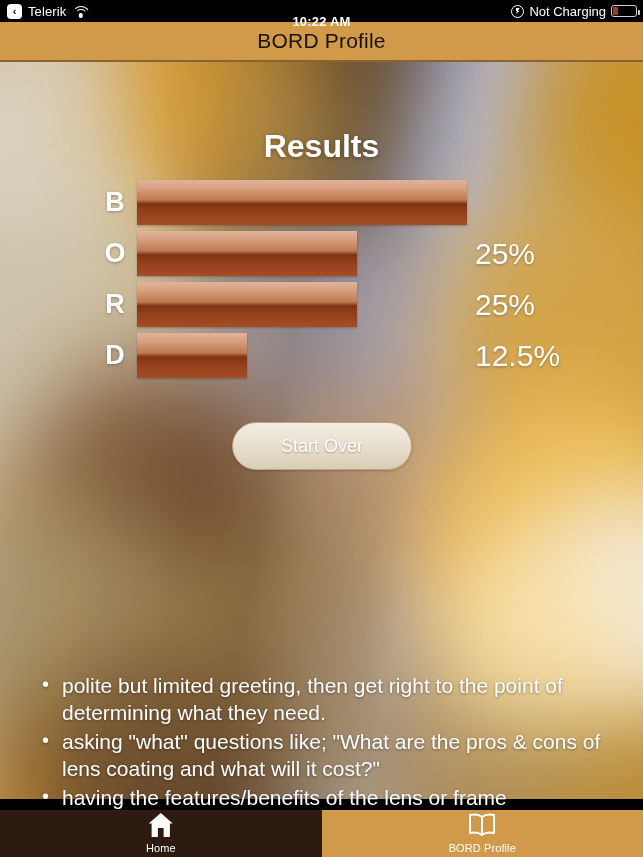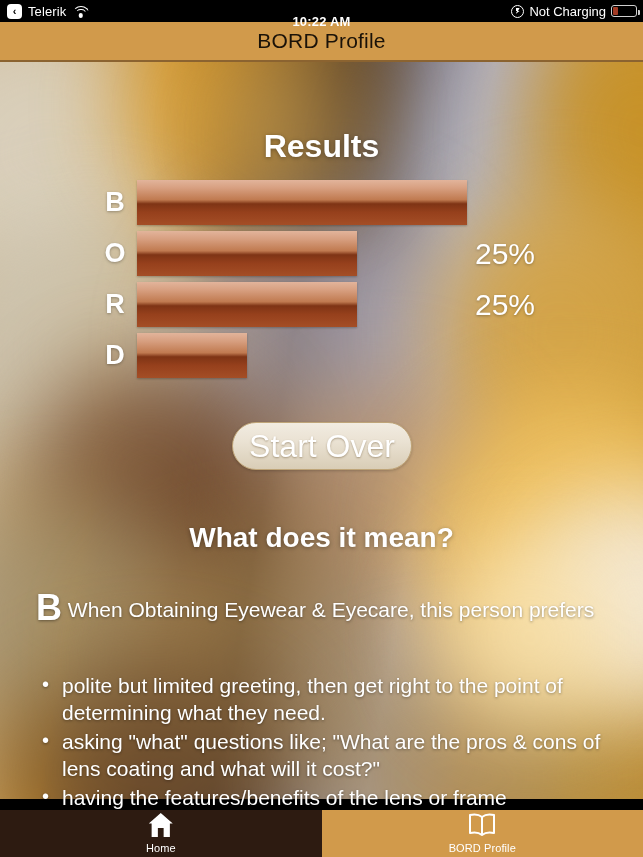--- a/index.html
+++ b/index.html
@@ -138,21 +138,21 @@
     position:absolute; left:475px; top:0; height:45px;
     display:flex; align-items:center;
     font-size:30px; color:#fff; text-shadow:0 1px 3px rgba(0,0,0,.3);
   }
 
   
   .start-over{
     position:absolute; top:360px; left:232px; width:180px; height:48px;
     border-radius:24px; border:1px solid #bfa578;
     background:linear-gradient(to bottom,#f2ece1 0%,#eae2d3 40%,#d9cdb6 100%);
-    color:#fff; font-size:32px;
+    color:#fff; font-size:18px;
     display:flex; align-items:center; justify-content:center;
     text-shadow:0 1px 2px rgba(120,100,70,.55);
     box-shadow:0 1px 3px rgba(0,0,0,.2);
     cursor:pointer;
   }
 
   
   .meaning-title{
     position:absolute; top:460px; left:0; width:643px; text-align:center;
     font-size:28px; font-weight:bold; color:#fff;
@@ -284,30 +284,27 @@
           <div class="bar-track">
             <div class="bar" style="width: 220px;"></div>
           </div>
           <div class="pct">25%</div>
         </div>
         <div class="chart-row">
           <div class="chart-label">D</div>
           <div class="bar-track">
             <div class="bar" style="width: 110px;"></div>
           </div>
+          <div class="pct">12.5%</div>
         </div>
       </div>
 
     <div class="start-over">Start Over</div>
 
-    <div class="meaning-title">What does it mean?</div>
-
-    <div class="para">
-      <span class="big-letter">B</span><span> When Obtaining Eyewear &amp; Eyecare, this person prefers</span>
-    </div>
+
 
     <ul class="bullets" id="bullets">
         <li>polite but limited greeting, then get right to the point of determining what they need.</li>
         <li>asking "what" questions like; "What are the pros &amp; cons of lens coating and what will it cost?"</li>
         <li>having the features/benefits of the lens or frame summarized</li>
       </ul>
 
   </div>
 
   <div class="tabbar" id="tabbar">

